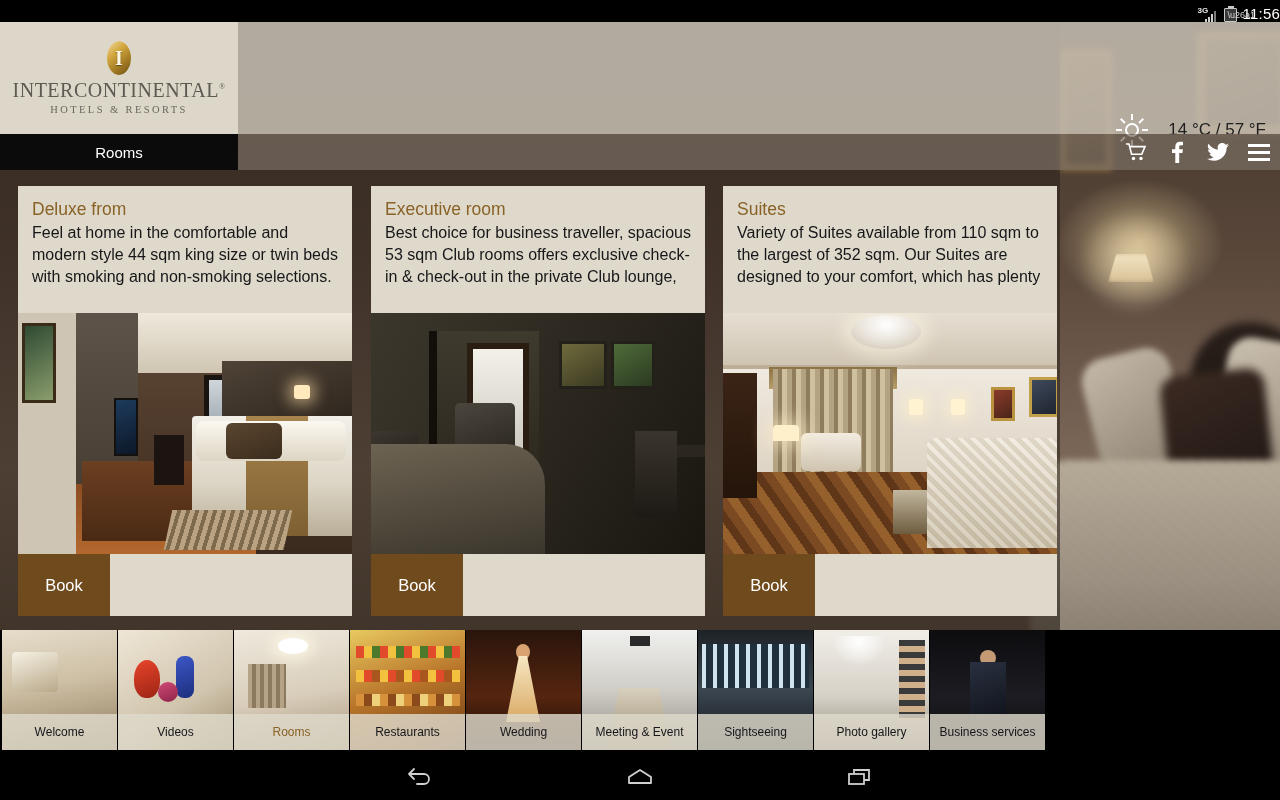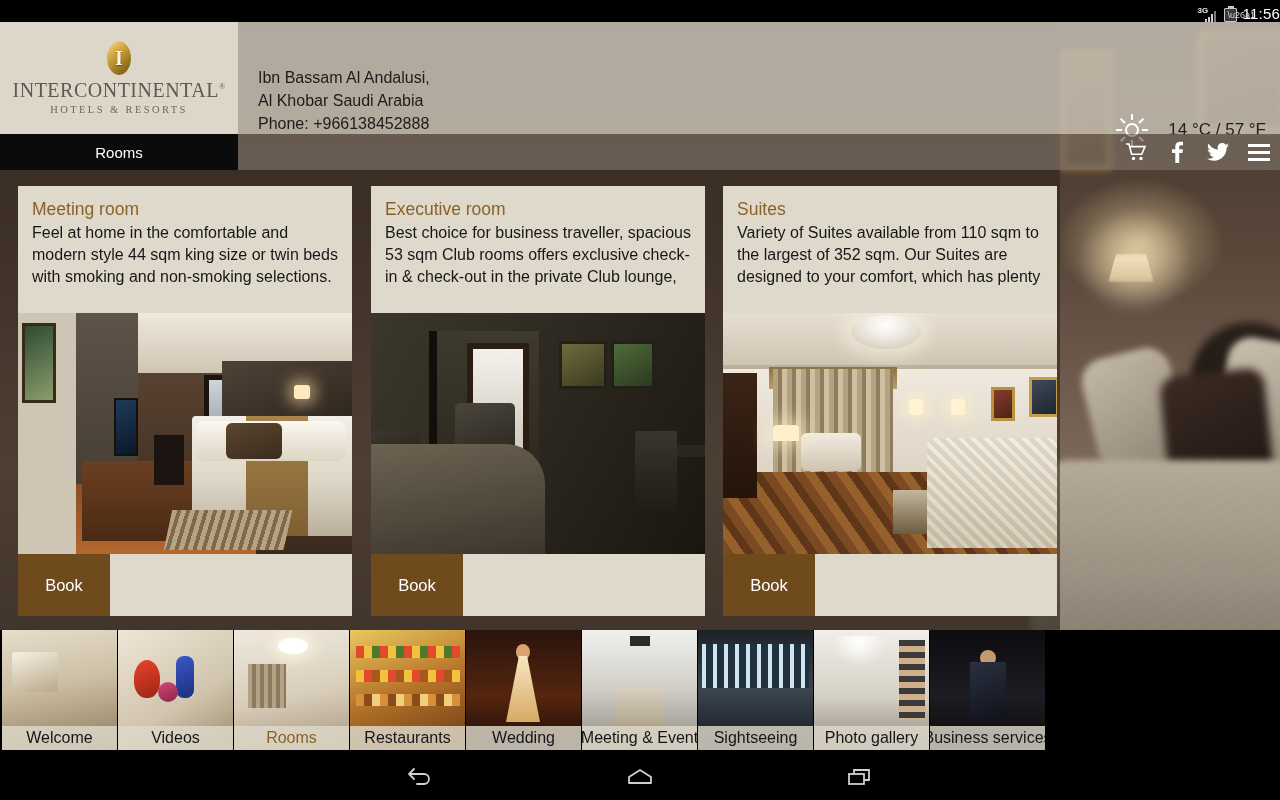--- a/index.html
+++ b/index.html
@@ -272,22 +272,22 @@
     background:#fff0cc; border-radius:4px 4px 0 0; box-shadow:0 0 16px 7px rgba(255,238,200,.5);}
 
   
   .strip{
     position:absolute; left:0; top:630px; width:1280px; height:124px; background:#000; z-index:30;
     display:flex; gap:1px; padding-left:2px;
   }
   .thumb{ position:relative; width:115px; height:120px; overflow:hidden; background:#1a1512; }
   .thumb .tart{ position:absolute; left:0; top:0; width:100%; height:120px; }
   .thumb .tlabel{
-    position:absolute; left:0; bottom:0; width:100%; height:24px;
-    background:rgba(222,217,202,.82); color:#16161a; font-size:16px;
+    position:absolute; left:0; bottom:0; width:100%; height:36px;
+    background:rgba(222,217,202,.82); color:#16161a; font-size:12px;
     display:flex; align-items:center; justify-content:center; white-space:nowrap;
   }
   .thumb.active .tlabel{ color:#8a6227; }
   .thumb.tinted .tlabel{ background:rgba(198,216,210,.82); }
 
   .t-welcome{background:linear-gradient(170deg,#e6ddcb 0%,#cdbfa4 45%,#8e7a5c 100%);}
   .t-welcome::after{content:""; position:absolute; left:10px; top:22px; width:46px; height:40px;
     background:linear-gradient(160deg,#f6f1e4,#b9a98a); border-radius:4px;}
   .t-videos{background:linear-gradient(150deg,#efe6d6 0%,#d0c4ad 60%,#9e8c6d 100%);}
   .t-videos .b1{position:absolute; left:16px; top:30px; width:26px; height:38px; border-radius:50% 50% 44% 44%;
@@ -381,25 +381,20 @@
 
   <div class="headerbar">
     <div class="logobox">
       <div class="leafwrap">
         <div class="leaf"></div>
       </div>
       <div class="logo-name"><span>INTERCONTINENTAL</span><sup>®</sup></div>
       <div class="logo-sub">HOTELS &amp; RESORTS</div>
     </div>
 
-    <div class="addr">
-      <div>Ibn Bassam Al Andalusi,</div>
-      <div>Al Khobar Saudi Arabia</div>
-      <div>Phone: +966138452888</div>
-    </div>
 
     <div class="weather">
       <div class="sun">
         <div class="core"></div>
         <i style="transform:rotate(0deg)"></i>
           <i style="transform:rotate(45deg)"></i>
         <i style="transform:rotate(90deg)"></i>
           <i style="transform:rotate(135deg)"></i>
         <i style="transform:rotate(180deg)"></i>
           <i style="transform:rotate(225deg)"></i>
@@ -439,21 +434,21 @@
           <rect y="14" width="22" height="3" fill="#fff"></rect>
         </svg>
       </div>
     </div>
   </div>
 
   <div class="cards">
 
     <div class="card c1">
       <div class="card-text">
-        <div class="card-title">Meeting room</div>
+        <div class="card-title">Deluxe from</div>
         <div class="card-desc">Feel at home in the comfortable and modern style 44 sqm king size or twin beds with smoking and non-smoking selections.</div>
       </div>
       <div class="card-photo">
         <div class="ph-deluxe">
           <div class="ceil"></div>
             <div class="wallL"></div>
             <div class="art"></div>
           <div class="panel"></div>
             <div class="tv"></div>
             <div class="floor"></div>

